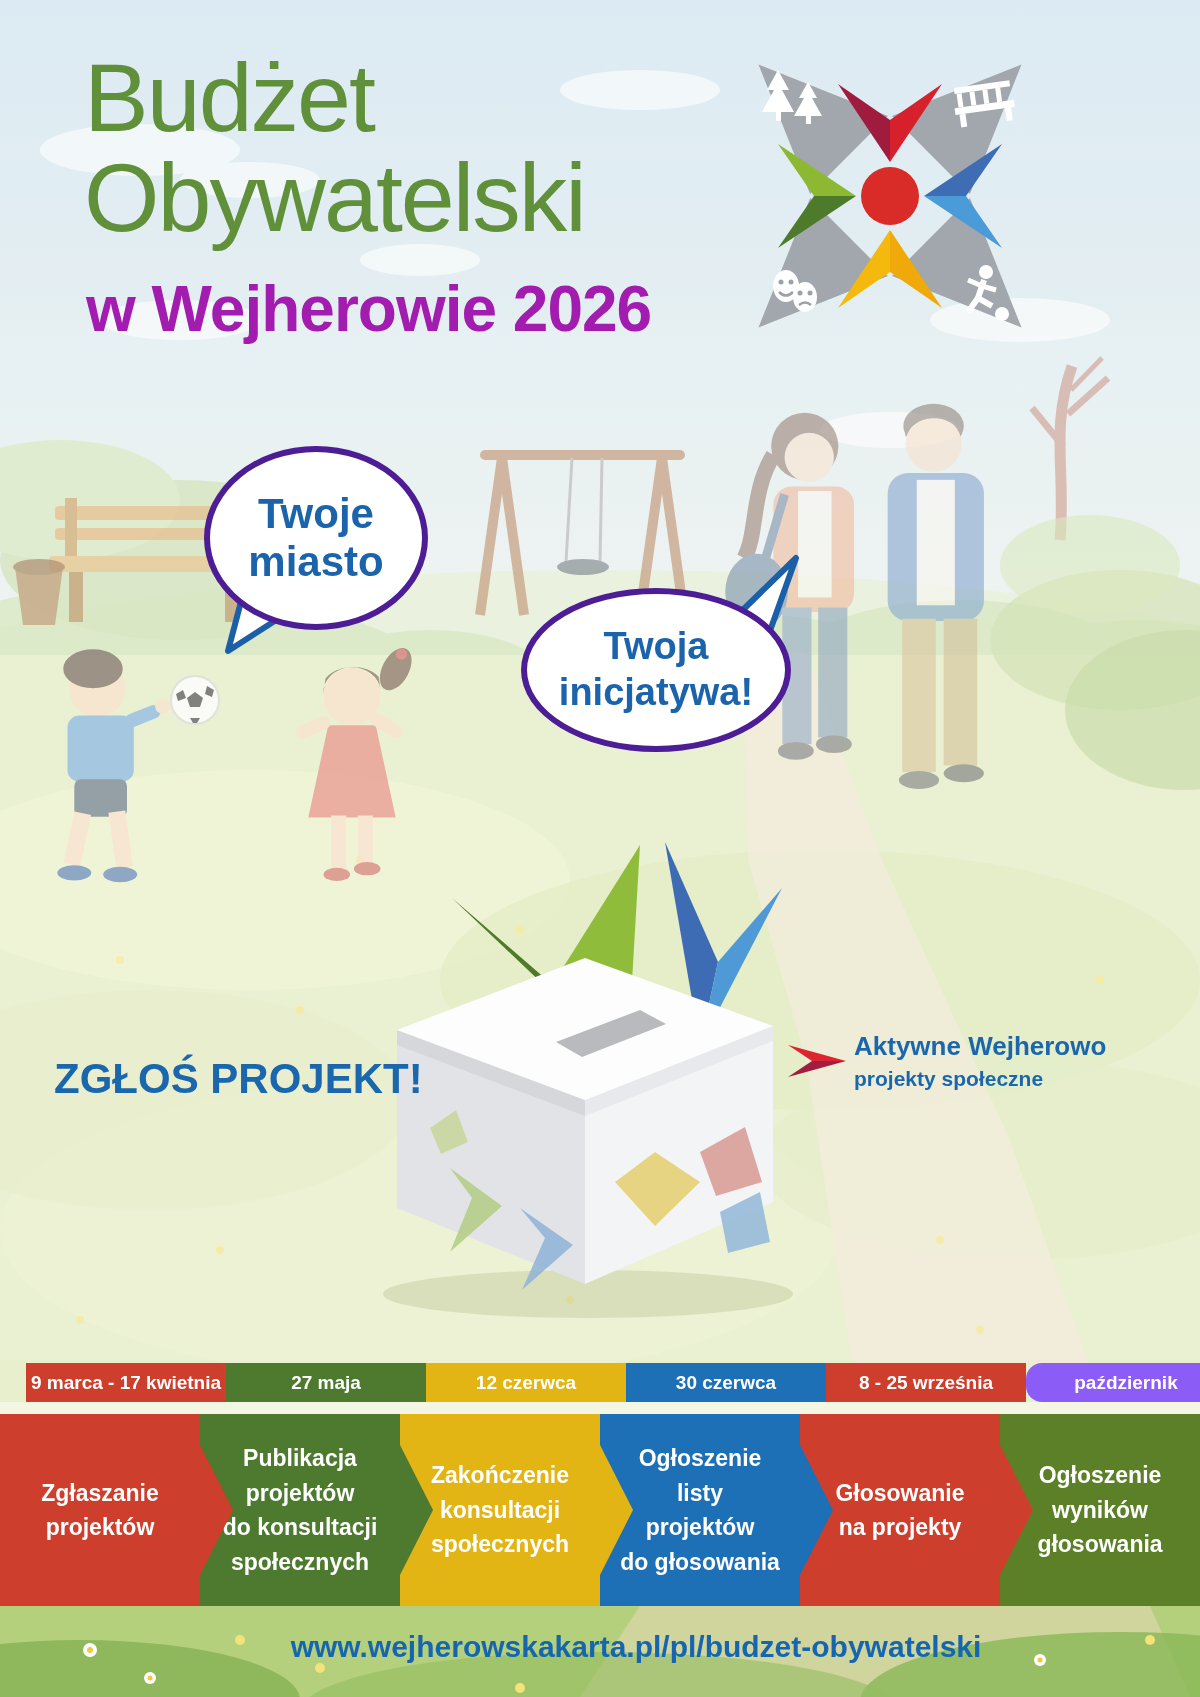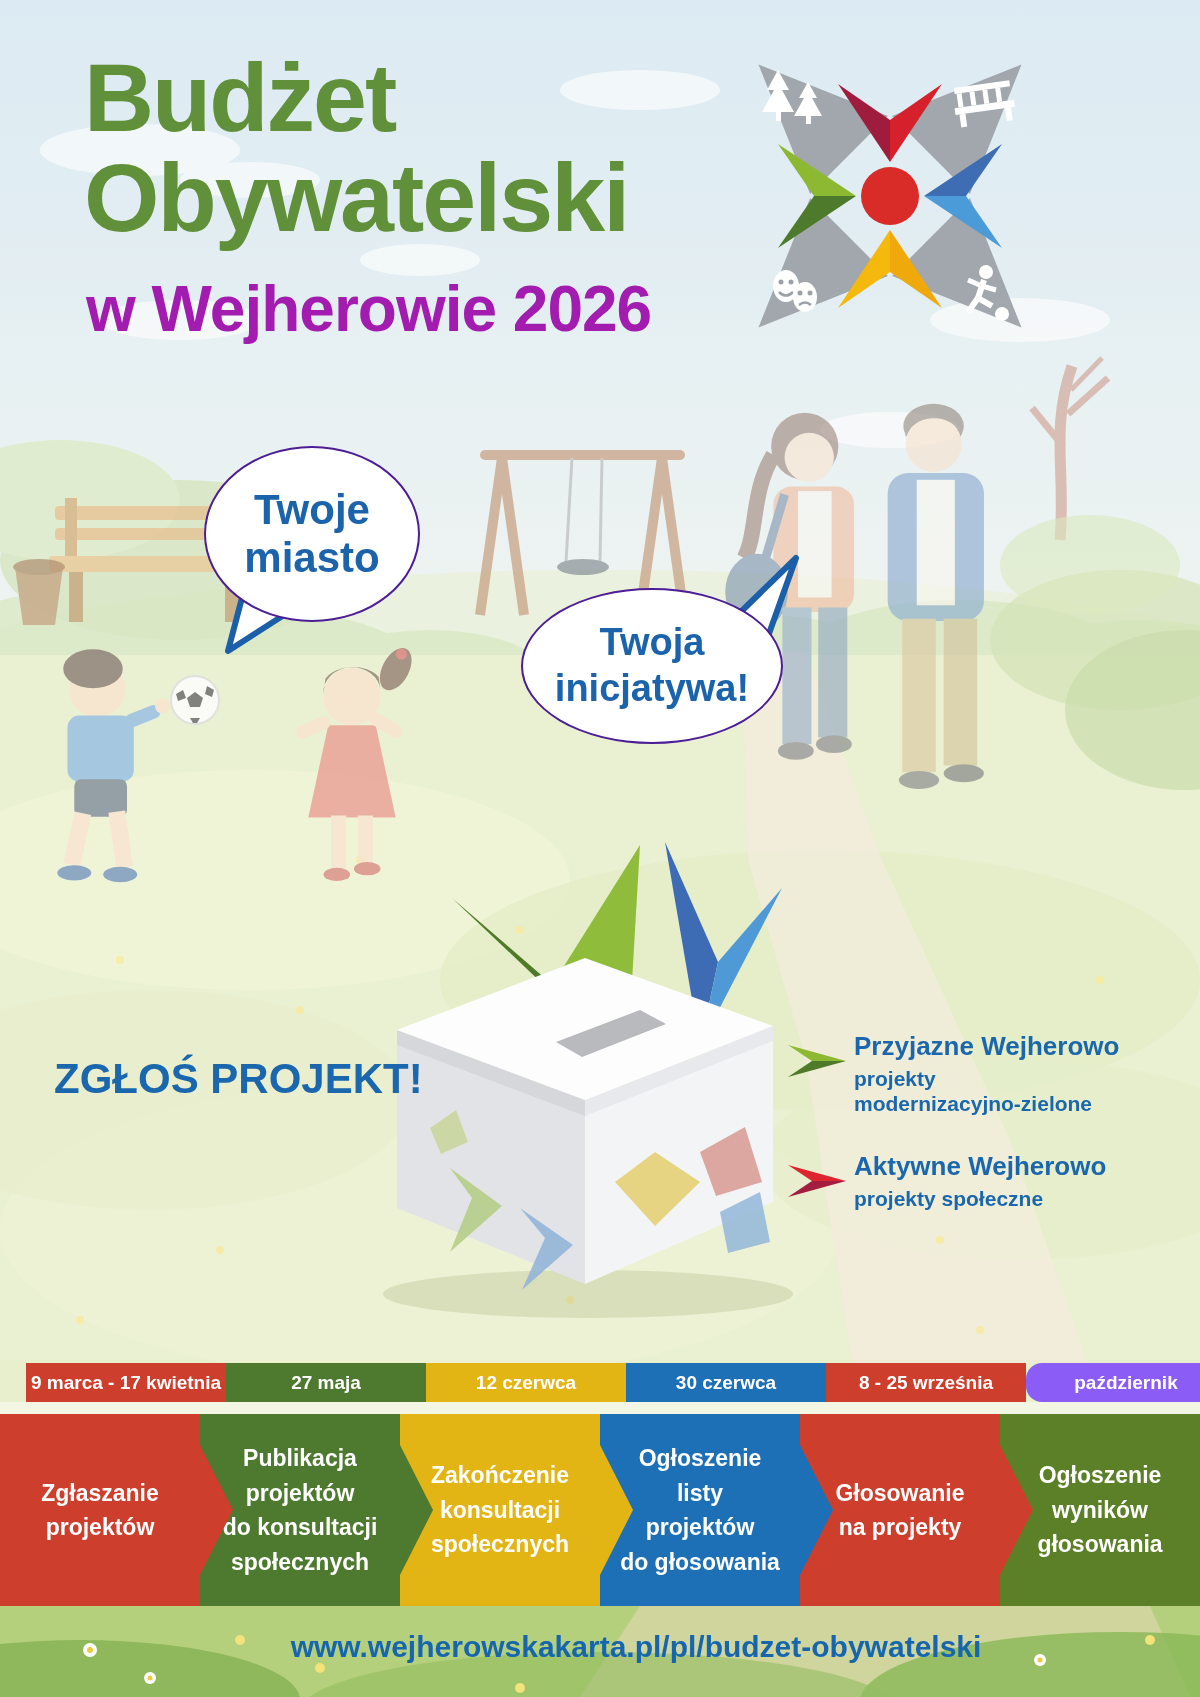--- a/index.html
+++ b/index.html
@@ -2,26 +2,26 @@
 <html><head>
 <meta charset="utf-8">
 <style>
   html,body{margin:0;padding:0;}
   body{width:1200px;height:1697px;overflow:hidden;font-family:"Liberation Sans","DejaVu Sans",sans-serif;}
   .poster{position:relative;width:1200px;height:1697px;overflow:hidden;background:#dce9f0;}
   svg.bg{position:absolute;left:0;top:0;width:1200px;height:1697px;}
   svg.logo{position:absolute;left:712px;top:18px;width:356px;height:356px;}
   svg.ballot{position:absolute;left:370px;top:810px;width:430px;height:510px;}
 
-  .title{position:absolute;left:84px;top:48px;font-weight:bold;color:#60903a;
+  .title{position:absolute;left:84px;top:48px;font-weight:normal;color:#60903a;
          font-size:97px;line-height:1.03;letter-spacing:-2px;}
   .subtitle{position:absolute;left:86px;top:272px;font-weight:bold;color:#a21caf;
          font-size:64px;letter-spacing:-1px;}
 
-  .bubble{position:absolute;background:#fff;border:2px solid #4c1d95;border-radius:50%;
+  .bubble{position:absolute;background:#fff;border:6px solid #4c1d95;border-radius:50%;
           display:flex;align-items:center;justify-content:center;text-align:center;
           color:#1b64ab;font-weight:bold;white-space:pre-line;z-index:6;}
   .bubble1{left:204px;top:446px;width:212px;height:172px;font-size:42px;line-height:1.15;}
   .bubble2{left:521px;top:588px;width:258px;height:152px;font-size:38px;line-height:1.2;}
   .tail{position:absolute;z-index:5;}
   .tail1{left:218px;top:555px;}
   .tail2{left:700px;top:548px;}
 
   .cta{position:absolute;left:54px;top:1046px;color:#1a67ad;font-weight:bold;
        font-size:42px;line-height:1.55;letter-spacing:0px;z-index:7;}
@@ -331,31 +331,20 @@
       <polygon points="700,1152 745,1127 762,1182 716,1196" fill="#d89a92"></polygon>
       <polygon points="720,1212 760,1192 770,1242 728,1253" fill="#93b8da"></polygon>
     </g>
   </svg>
 
   <div class="cta">
     <div>ZGŁOŚ PROJEKT!</div>
   </div>
 
   <div class="legend">
-    <div class="legend-item">
-      <svg class="legend-arrow" width="58" height="46">
-        <polygon points="0,7 24,23 58,23" style="fill: rgb(140, 184, 50);"></polygon>
-        <polygon points="24,23 0,39 58,23" style="fill: rgb(79, 122, 41);"></polygon>
-      </svg>
-      <div class="legend-text">
-        <div class="legend-title">Przyjazne Wejherowo</div>
-        <div class="legend-desc">projekty
-modernizacyjno-zielone</div>
-      </div>
-    </div>
     <div class="legend-item">
       <svg class="legend-arrow" width="58" height="46">
         <polygon points="0,7 24,23 58,23" style="fill: rgb(221, 37, 48);"></polygon>
         <polygon points="24,23 0,39 58,23" style="fill: rgb(162, 29, 63);"></polygon>
       </svg>
       <div class="legend-text">
         <div class="legend-title">Aktywne Wejherowo</div>
         <div class="legend-desc">projekty społeczne</div>
       </div>
     </div>

